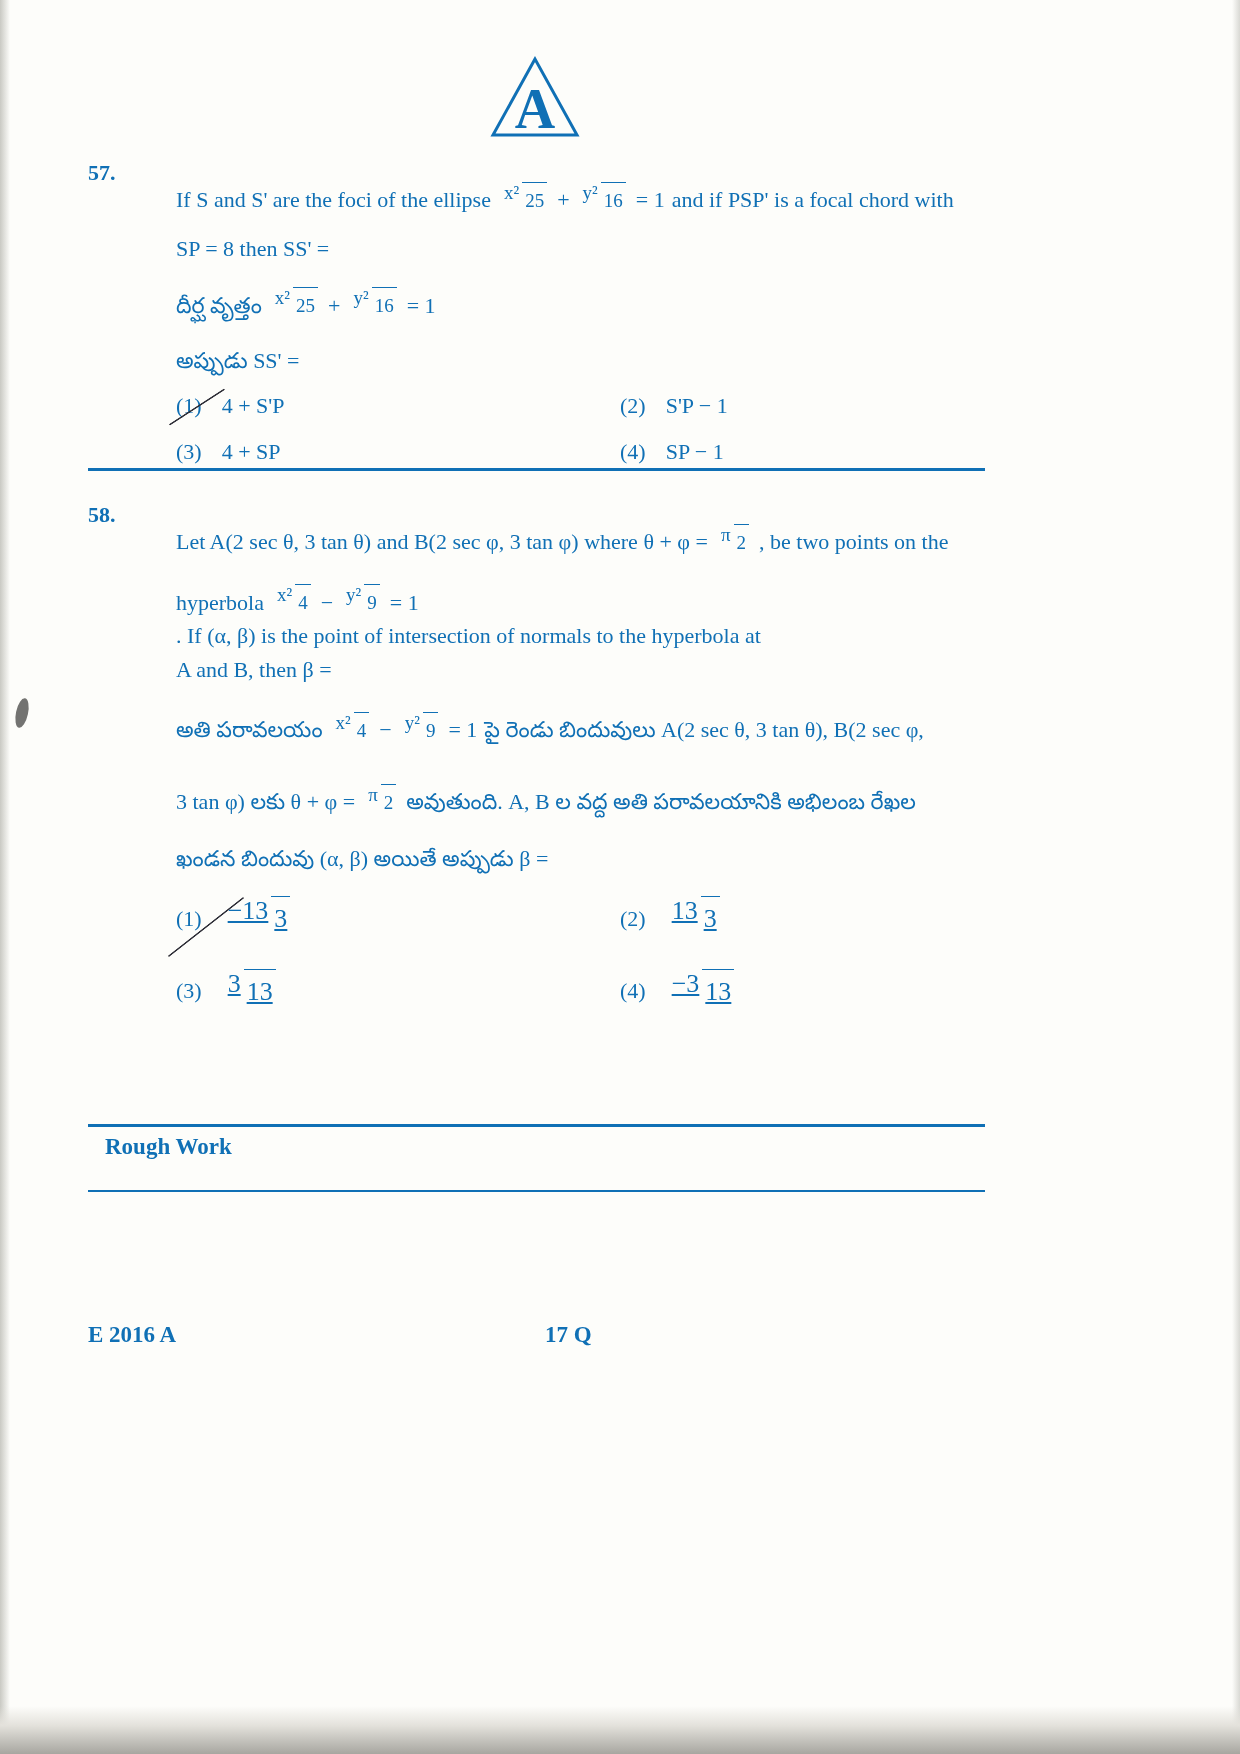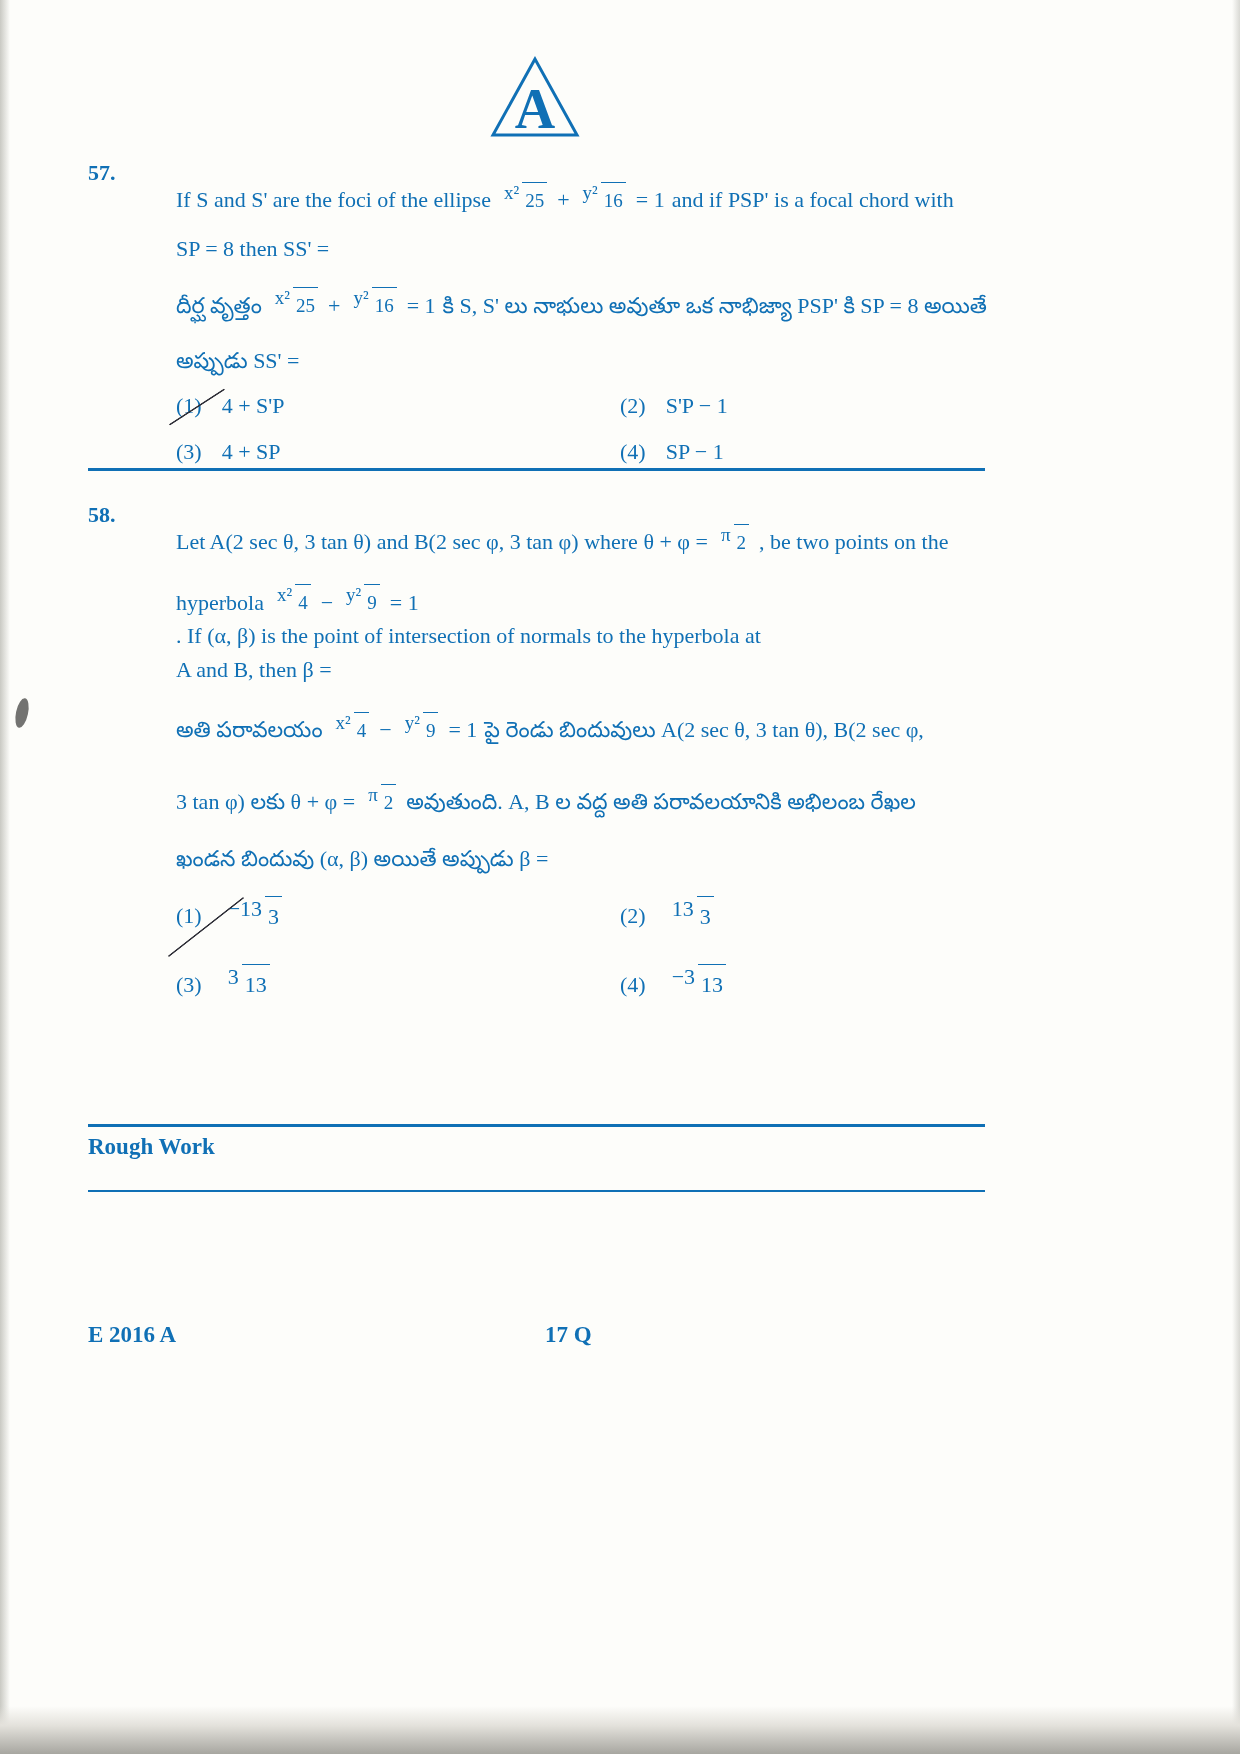--- a/index.html
+++ b/index.html
@@ -31,35 +31,35 @@
   .qbody { flex:1; }
 
   .line { display:flex; align-items:center; flex-wrap:wrap; column-gap:7px; min-height:40px; }
   .tall { min-height:60px;margin-top:12px; }
   .plainline { margin-top:4px; }
 
   .frac { display:inline-flex; flex-direction:row; 
     font-size:19px; line-height:1.15; margin:0 3px; }
   .frac .den { border-top:1.6px solid var(--ink); padding:7px 3px; }
   .frac .num { padding:0 3px; }
-  .bigfrac { font-size:22px; }
+  .bigfrac { font-size:26px;text-decoration:underline; }
 
   .opts { display:grid; grid-template-columns:444px auto; row-gap:16px; margin-top:16px; }
   .opt { display:flex; align-items:center; gap:20px; position:relative; width:max-content; }
   .opts-frac { row-gap:28px; margin-top:22px; }
 
   .strike { position:absolute; border-top:2.2px solid #2f2f38; border-radius:2px; }
   .strike-57 { left:-12px; top:15px; width:66px; transform:rotate(-33deg); }
   .strike-58 { left:-18px; top:30px; width:96px; transform:rotate(-38deg); }
 
   .rule { position:absolute; left:88px; width:897px; border:none; border-top:3px solid var(--ink); }
   #divider1 { top:468px; }
   #rough-top { top:1124px; }
   #rough-bottom { top:1190px; }
-  #rough-label { position:absolute; left:88px; top:1134px; font-size:23px; font-weight:bold; }
+  #rough-label { position:absolute; left:105px; top:1134px; font-size:23px; font-weight:bold; }
 
   #footer-code { position:absolute; left:88px; top:1322px; font-size:23px; font-weight:bold; }
   #footer-page { position:absolute; left:545px; top:1322px; font-size:23px; font-weight:bold; }
 </style>
 </head>
 <body>
 
 <div class="page">
 
   <div class="edge-left"></div>
@@ -97,21 +97,20 @@
         <span class="frac">
           <span class="num">x²</span>
           <span class="den">25</span>
         </span>
         <span>+</span>
         <span class="frac">
           <span class="num">y²</span>
           <span class="den">16</span>
         </span>
         <span>= 1</span>
-        <span>కి S, S' లు నాభులు అవుతూ ఒక నాభిజ్యా PSP' కి SP = 8 అయితే</span>
       </div>
       <div class="plainline" style="margin-top:10px">అప్పుడు SS' =</div>
       <div class="opts">
         <div class="opt">
           <span class="strike strike-57"></span>
           <span>(1)</span>
           <span>4 + S'P</span>
         </div>
         <div class="opt">
           <span>(2)</span>

